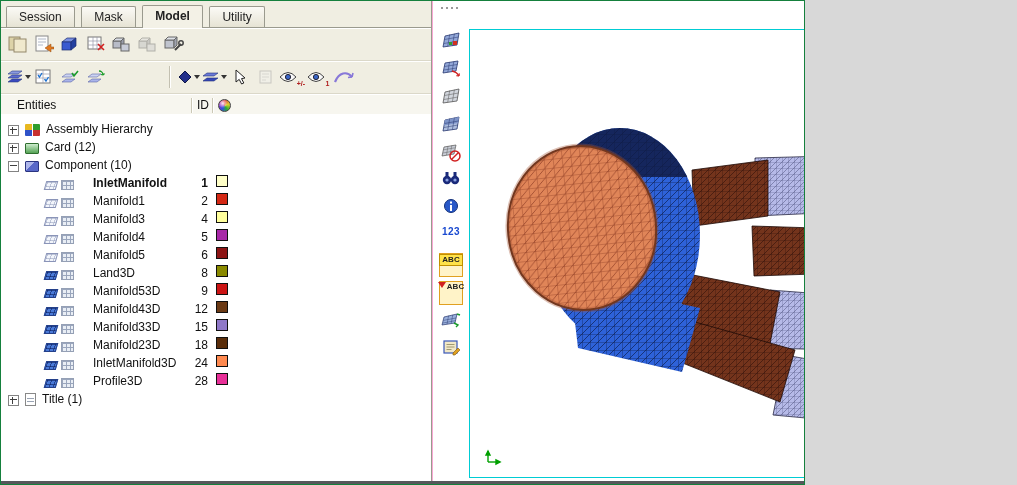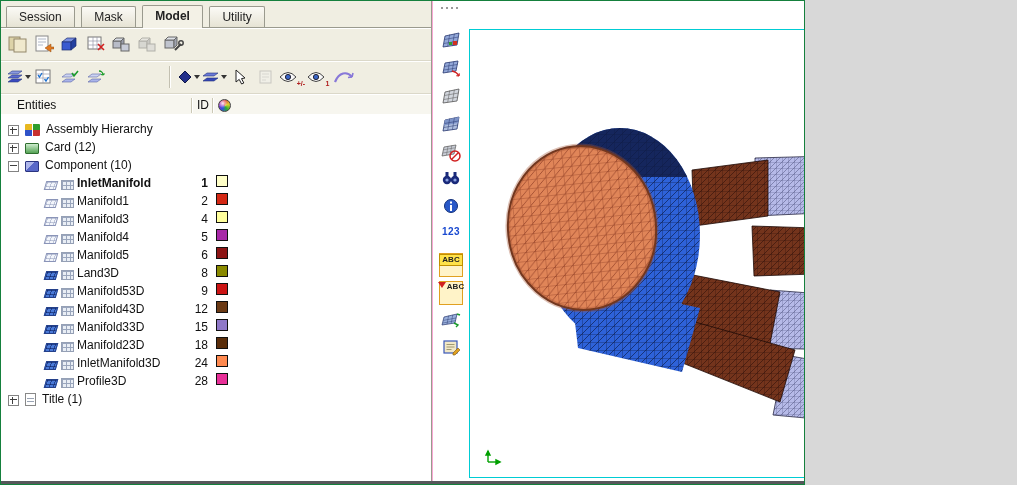--- a/index.html
+++ b/index.html
@@ -38,21 +38,21 @@
   .gico{flex:none;margin-left:6px}
   .asm-ico{width:15px;height:12px;border-radius:1px;background:linear-gradient(#e8b820,#e8b820) 0 0/7px 6px no-repeat,linear-gradient(#2f9e2f,#2f9e2f) 8px 0/7px 6px no-repeat,linear-gradient(#2f52c8,#2f52c8) 0 6px/7px 6px no-repeat,linear-gradient(#c83030,#c83030) 8px 6px/7px 6px no-repeat}
   .card-ico{width:14px;height:11px;background:linear-gradient(#cdeccd,#55a355);border:1px solid #2f6e2f;border-radius:1px;box-sizing:border-box}
   .comp-ico{width:14px;height:11px;background:linear-gradient(135deg,#aeb6ea 40%,#5868c8 40%);border:1px solid #2a3480;border-radius:1px;box-sizing:border-box}
   .title-ico{width:11px;height:13px;background:repeating-linear-gradient(transparent 0 2px,#9aa4b4 2px 3px) content-box,#fff;border:1px solid #888;padding:2px 1px;box-sizing:border-box}
   .childpad{width:44px;flex:none}
   .plate{width:12px;height:9px;transform:skewX(-16deg);border:1px solid #8a94b8;box-sizing:border-box;flex:none}
   .plate.p2d{background:repeating-linear-gradient(90deg,rgba(150,160,190,.55) 0 1px,transparent 1px 4px),repeating-linear-gradient(rgba(150,160,190,.55) 0 1px,transparent 1px 4px),#f2f5fb}
   .plate.p3d{background:repeating-linear-gradient(90deg,rgba(12,32,96,.6) 0 1px,transparent 1px 4px),repeating-linear-gradient(rgba(12,32,96,.6) 0 1px,transparent 1px 4px),#4a7ad8;border-color:#24408a}
   .mesh-ico{width:13px;height:10px;margin-left:4px;border:1px solid #95a0b5;box-sizing:border-box;flex:none;background:repeating-linear-gradient(90deg,#9aa6bd 0 1px,transparent 1px 4px),repeating-linear-gradient(#9aa6bd 0 1px,transparent 1px 4px),#e9eef5}
-  .cname{margin-left:3px}
+  .cname{margin-left:19px}
   .cid{position:absolute;left:186px;width:21px;text-align:right}
   .swatch{position:absolute;left:215px;top:3px;width:10px;height:10px;border:1px solid #101010;box-sizing:content-box}
 
   
   .right-bg{position:absolute;left:432px;top:0;right:0;bottom:3px;background:#fff}
   .grip{position:absolute;left:7px;top:5px;width:20px;height:4px;background:radial-gradient(circle 1px at 2px 2px,#9a9a9a 1px,transparent 1.4px);background-size:5px 4px;background-repeat:repeat-x}
   .vtoolbar{position:absolute;left:3px;top:28px;width:30px;display:flex;flex-direction:column;align-items:center;gap:4px}
   .vbtn{width:24px;height:24px;display:flex;align-items:flex-start;justify-content:center;position:relative;border:1px solid transparent;box-sizing:border-box;flex:none}
   .vbtn.active{border:1px solid #e0a020;background:#fff3c8}
   .num123{color:#1a4ad0;font-weight:bold;font-size:10px;letter-spacing:.5px}

